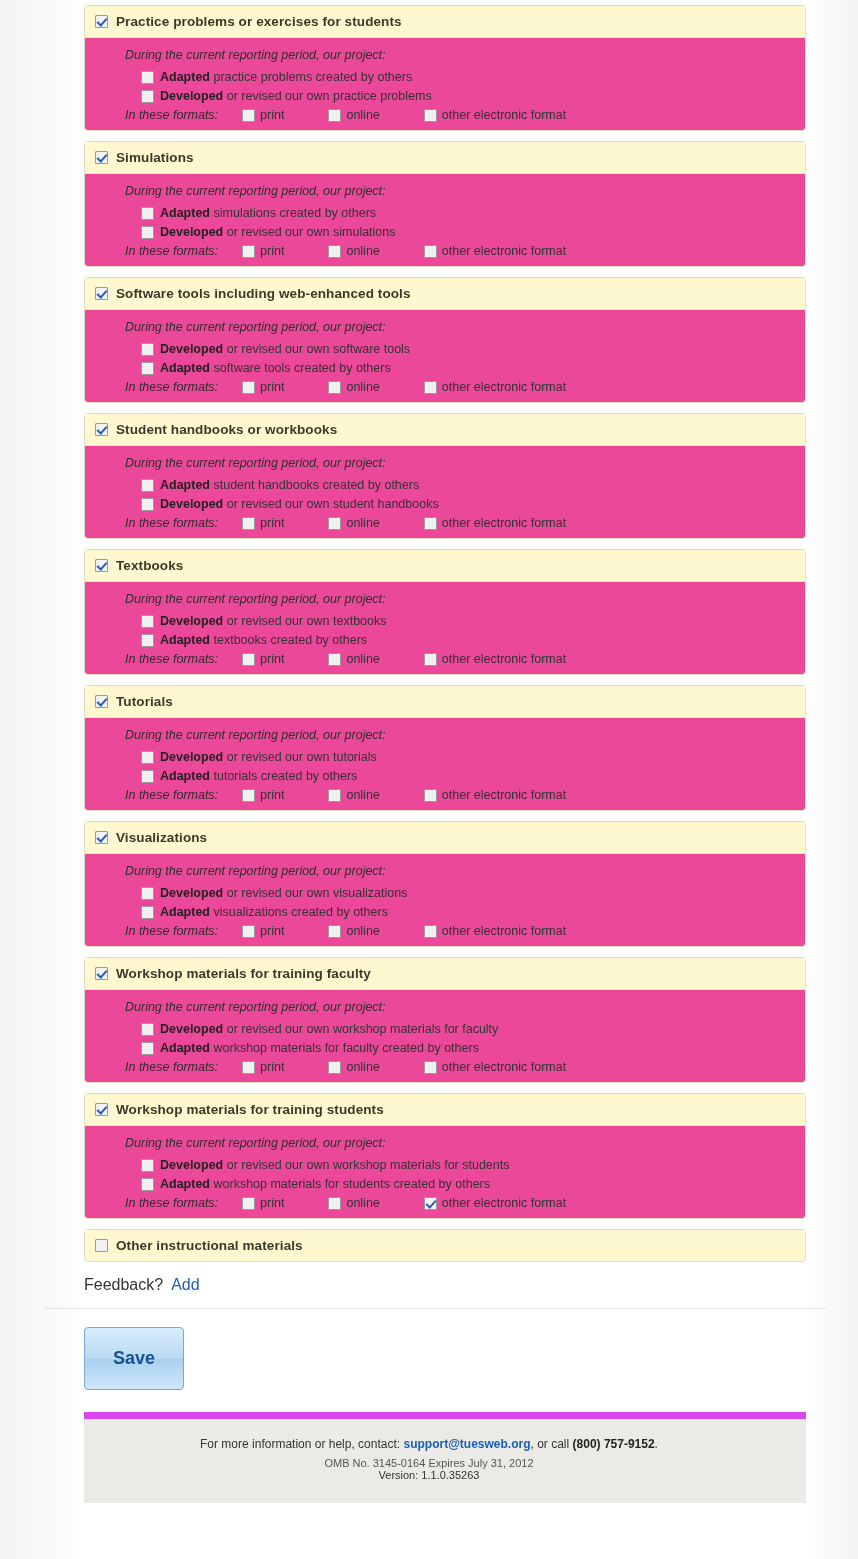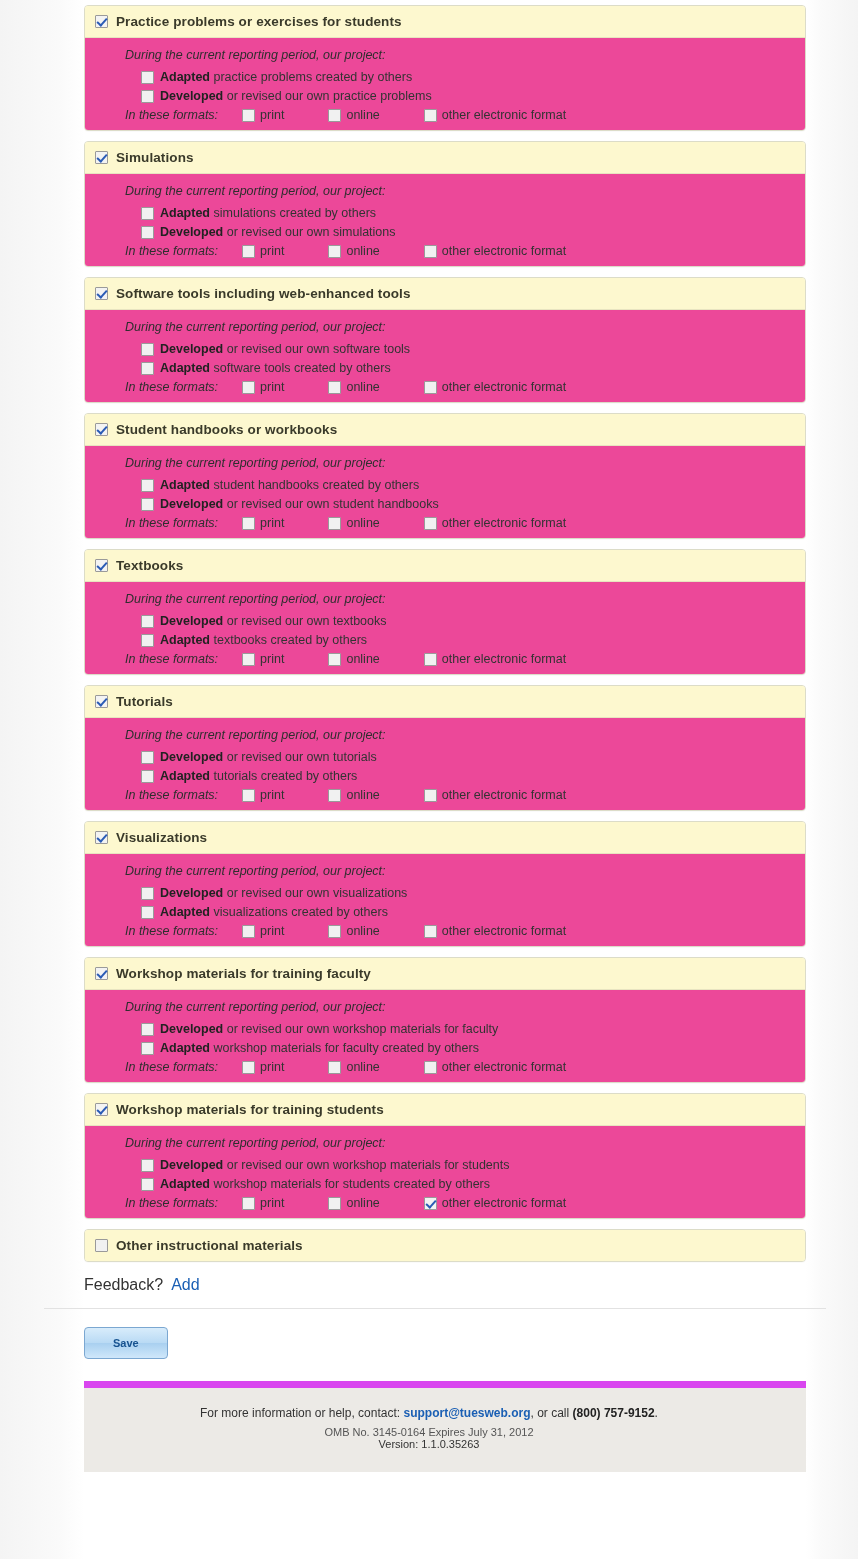--- a/index.html
+++ b/index.html
@@ -155,22 +155,22 @@
   .save-row {
     padding: 18px 0 22px 0;
   }
   .save-btn {
     display: inline-block;
     background: linear-gradient(to bottom, #d8ecfb 0%, #b9daf4 50%, #a9d0f0 51%, #cfe7fa 100%);
     border: 1px solid #7ba7d1;
     border-radius: 4px;
     color: #17528f;
     font-weight: bold;
-    font-size: 11px;
-    padding: 9px 28px;
+    font-size: 18px;
+    padding: 20px 28px;
     cursor: pointer;
     font-family: "Liberation Sans", sans-serif;
   }
 
   
   .footer {
     background: #eceae6;
     border-top: 7px solid #d946ef;
     text-align: center;
     padding: 18px 0 22px 0;

